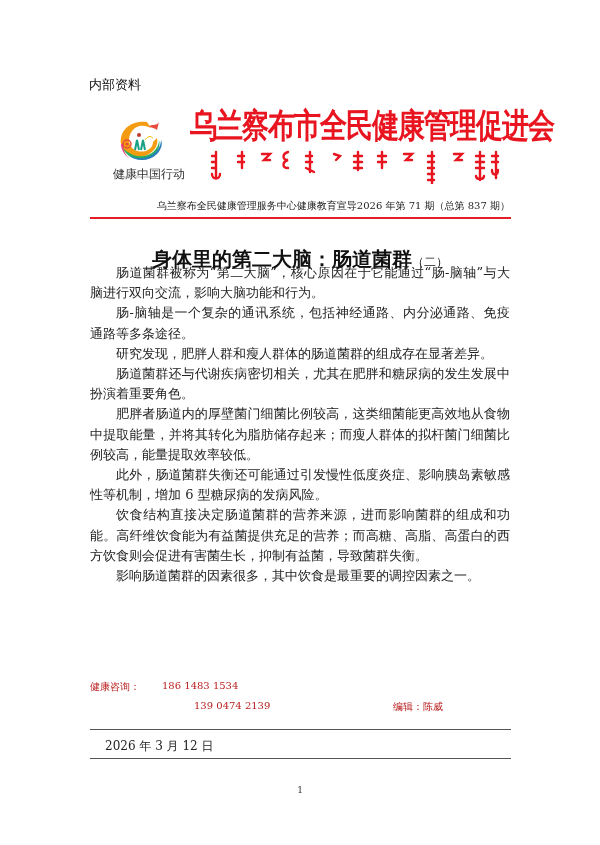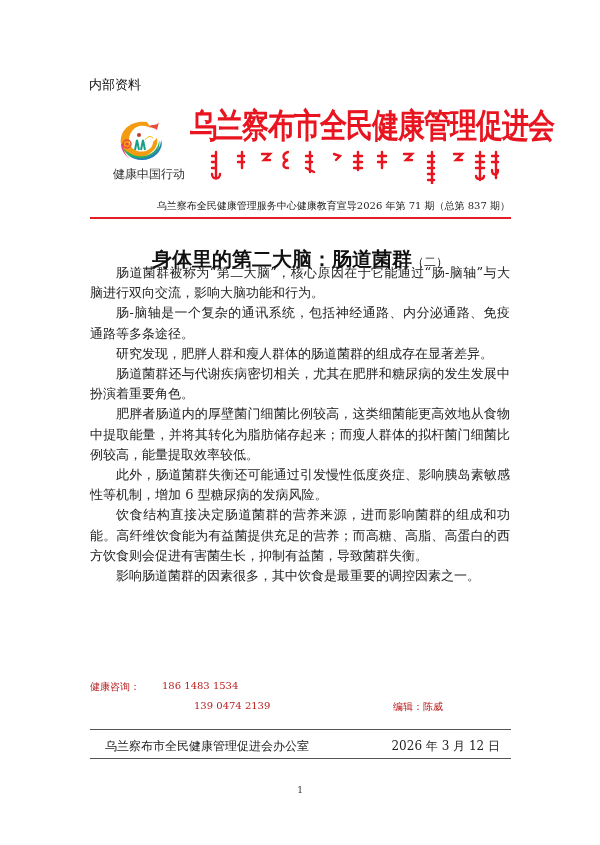--- a/index.html
+++ b/index.html
@@ -251,18 +251,17 @@
 
 <div class="contact">
   <span class="label">健康咨询：</span>
   <span class="phone1">186 1483 1534</span>
   <span class="phone2">139 0474 2139</span>
   <span class="editor">编辑：陈威</span>
 </div>
 
 <div class="rule-gray" style="top:729px;"></div>
 <div class="footer-line">
-  <span>乌兰察布市全民健康管理促进会办公室</span>
   <span>2026 年 3 月 12 日</span>
 </div>
 <div class="rule-gray" style="top:758px;"></div>
 
 <div class="page-number">1</div>
 
 </body></html>

